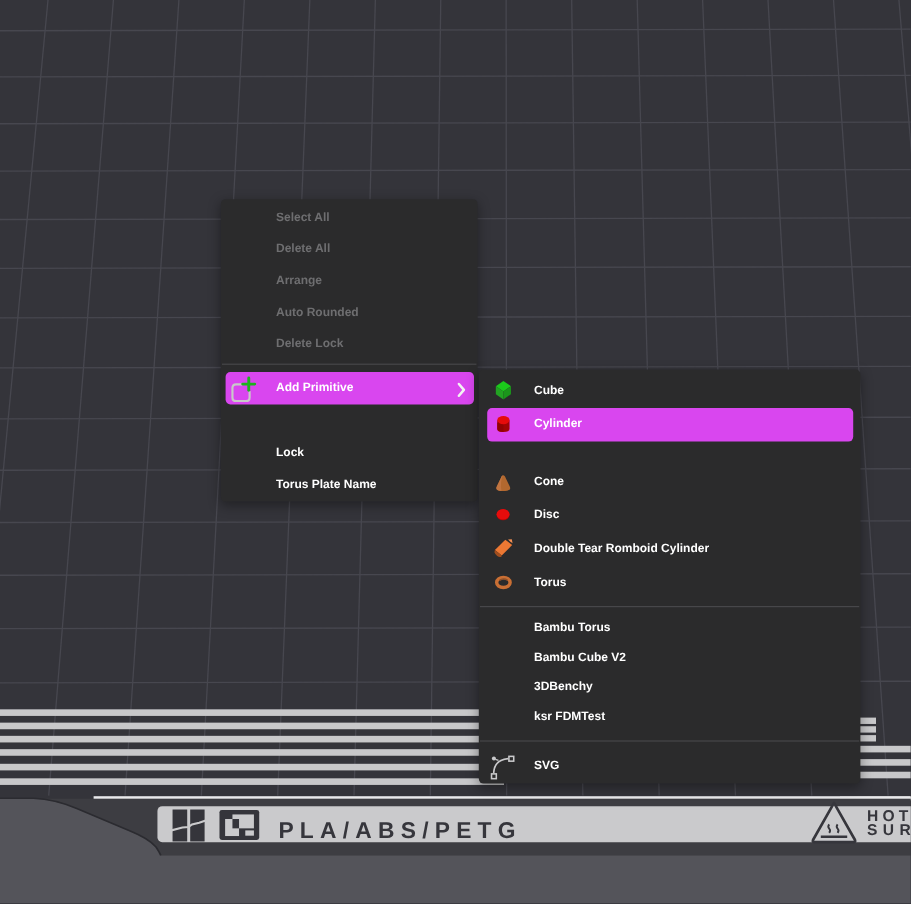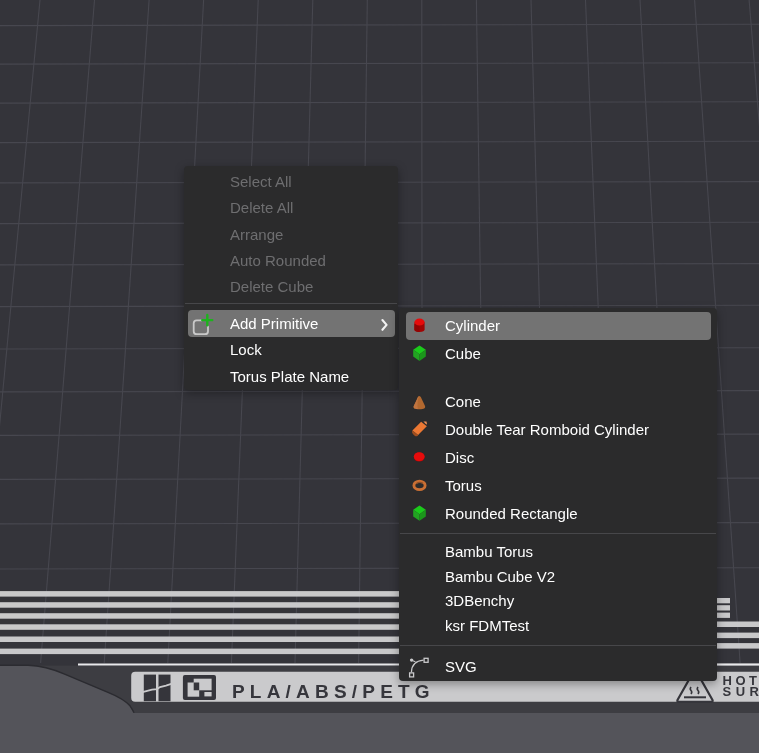--- a/index.html
+++ b/index.html
@@ -1,24 +1,24 @@
 <!DOCTYPE html>
 <html><head>
 <meta charset="utf-8">
 <style>
   html,body{margin:0;padding:0;}
   body{width:759px;height:753px;overflow:hidden;background:#34343A;
        font-family:"Liberation Sans",sans-serif;position:relative;}
   #bg{position:absolute;left:0;top:0;}
   .menu{position:absolute;background:#2B2B2C;border-radius:4px;
-        box-shadow:0 3px 10px rgba(0,0,0,0.35);color:#fff;font-size:15px;}
+        box-shadow:0 3px 10px rgba(0,0,0,0.35);color:#fff;font-size:10px;font-weight:bold;}
   .mi{display:flex;align-items:center;position:relative;}
   .dis{color:#6E6E70;}
   .sep{height:1px;background:#47474A;margin:0 1px;}
-  .hl{background:#737373;border-radius:4px;}
+  .hl{background:#d946ef;border-radius:4px;}
   .icon{position:absolute;left:0;top:0;}
 </style>
 </head>
 <body>
 <svg id="bg" width="759" height="753" viewBox="0 0 759 753">
 
   <g stroke="#47474F" stroke-width="1.1" id="grid">
       <line x1="40.0" y1="0" x2="-23.0" y2="663"></line>
       <line x1="94.5" y1="0" x2="40.6" y2="663"></line>
       <line x1="149.1" y1="0" x2="104.2" y2="663"></line>
@@ -93,72 +93,67 @@
     <text x="722.5" y="696.2" font-size="13" font-weight="bold" letter-spacing="4.5" fill="#36363C">SURFACE</text>
   </g>
 </g>
 </svg>
 
 <div class="menu" id="menu1" style="left:184px;top:166px;width:213.5px;padding:2.5px 0 1px 0;">
   <div class="mi dis" style="height:26.3px;padding-left:46px;">Select All</div>
   <div class="mi dis" style="height:26.3px;padding-left:46px;">Delete All</div>
   <div class="mi dis" style="height:26.3px;padding-left:46px;text-align:center;">Arrange</div>
   <div class="mi dis" style="height:26.3px;padding-left:46px;">Auto Rounded</div>
-  <div class="mi dis" style="height:26.3px;padding-left:46px;">Delete Cube</div>
+  <div class="mi dis" style="height:26.3px;padding-left:46px;">Delete Lock</div>
   <div class="sep" style="margin-top:3px;margin-bottom:6.5px;"></div>
   <div class="mi hl" style="height:26.3px;padding-left:42px;margin:0 3px 0 4px;">
     <svg class="icon" width="26" height="28" viewBox="0 0 26 28" style="left:4px;top:-1px;">
       <path d="M9.7,11.3 L4.7,11.3 Q1.7,11.3 1.7,14.3 L1.7,22.2 Q1.7,25.2 4.7,25.2 L13,25.2 Q16,25.2 16,22.2 L16,17.5" fill="none" stroke="#C9C9C9" stroke-width="1.8" stroke-linecap="round"></path>
       <g stroke="#1DB31D" stroke-width="2.4" stroke-linecap="round">
         <line x1="10.2" y1="11.1" x2="20.3" y2="11.1"></line>
         <line x1="15.3" y1="6" x2="15.3" y2="16.3"></line>
       </g>
     </svg>
     Add Primitive
     <svg width="10" height="14" viewBox="0 0 10 14" style="position:absolute;right:5px;top:8px;">
       <path d="M2.4 2.0 L6.6 6.9 L2.4 11.8" fill="none" stroke="#F2F2F2" stroke-width="2.1" stroke-linecap="round" stroke-linejoin="round"></path>
     </svg>
   </div>
-  <div class="mi" style="height:26.3px;padding-left:46px;">Lock</div>
+  <div class="mi" style="height:26.3px;padding-left:46px;margin-top:28px;">Lock</div>
   <div class="mi" style="height:26.3px;padding-left:46px;">Torus Plate Name</div>
 </div>
 
 <div class="menu" id="menu2" style="left:399px;top:308px;width:318px;padding:3.5px 0 0.4px 0;">
+  <div class="mi" style="height:28px;padding-left:46px;"><svg class="icon" width="24" height="28" viewBox="0 0 24 28" style="left:7.5px;top:0;">
+        <polygon points="12.5,5.4 18.8,9.8 12.5,14.2 6.2,9.8" fill="#1BCA1B"></polygon>
+        <polygon points="6.2,9.8 12.5,14.2 12.5,20.9 6.2,16.5" fill="#22A322"></polygon>
+        <polygon points="18.8,9.8 12.5,14.2 12.5,20.9 18.8,16.5" fill="#1B961B"></polygon>
+      </svg>Cube</div>
   <div class="mi hl" style="height:28px;padding-left:39px;margin:0 6px 0 7px;"><svg class="icon" width="24" height="28" viewBox="0 0 24 28" style="left:0.5px;top:0;">
         <path d="M7.4,10.3 L7.4,17.3 Q7.4,20 12.5,20 Q17.6,20 17.6,17.3 L17.6,10.3 Z" fill="#A10404"></path>
         <path d="M7.4,12 L7.4,17.3 Q7.4,20 12.5,20 L12.5,12 Z" fill="#920303"></path>
         <ellipse cx="12.5" cy="10.1" rx="5.1" ry="3.5" fill="#E60B0B"></ellipse>
       </svg>Cylinder</div>
-  <div class="mi" style="height:28px;padding-left:46px;"><svg class="icon" width="24" height="28" viewBox="0 0 24 28" style="left:7.5px;top:0;">
-        <polygon points="12.5,5.4 18.8,9.8 12.5,14.2 6.2,9.8" fill="#1BCA1B"></polygon>
-        <polygon points="6.2,9.8 12.5,14.2 12.5,20.9 6.2,16.5" fill="#22A322"></polygon>
-        <polygon points="18.8,9.8 12.5,14.2 12.5,20.9 18.8,16.5" fill="#1B961B"></polygon>
-      </svg>Cube</div>
   <div class="mi" style="height:28px;padding-left:46px;margin-top:20px;"><svg class="icon" width="24" height="28" viewBox="0 0 24 28" style="left:7.5px;top:0;">
         <path d="M12.4,8.1 C13.2,8.1 13.9,9 14.6,10.7 L17.8,17.4 C19,19.9 17.1,20.6 15.6,20.9 C14.6,21.1 13.5,21.2 12.4,21.2 C11.3,21.2 10.2,21.1 9.2,20.9 C7.7,20.6 5.8,19.9 7,17.4 L10.2,10.7 C10.9,9 11.6,8.1 12.4,8.1 Z" fill="#B2682F"></path>
         <path d="M12.4,8.1 C11.6,8.1 10.9,9 10.2,10.7 L7,17.4 C5.8,19.9 7.7,20.6 9.2,20.9 Q10,21 10.9,21.1 Q9.6,14 12,8.2 Z" fill="#C07440"></path>
       </svg>Cone</div>
+  <div class="mi" style="height:28px;padding-left:46px;"><svg class="icon" width="24" height="28" viewBox="0 0 24 28" style="left:7.5px;top:0;">
+        <ellipse cx="12.2" cy="13" rx="5.4" ry="4.6" fill="#AF0505"></ellipse>
+        <ellipse cx="12.2" cy="12.6" rx="5.4" ry="4.4" fill="#E60C0C"></ellipse>
+      </svg>Disc</div>
   <div class="mi" style="height:28px;padding-left:46px;"><svg class="icon" width="24" height="28" viewBox="0 0 24 28" style="left:7.5px;top:0;">
         <polygon points="5.4,14.4 14.1,5.8 19.8,10.2 11.1,19 " fill="#EC7833"></polygon>
         <polygon points="16.4,5.5 19.5,5.4 20.1,8.8 18.1,7.2" fill="#F29055"></polygon>
         <path d="M5.4,14.4 L11.1,19 L10.7,20.1 Q8.9,20.6 7.4,19.4 Q5.6,18 5,16.2 Z" fill="#A14E1E"></path>
       </svg>Double Tear Romboid Cylinder</div>
   <div class="mi" style="height:28px;padding-left:46px;"><svg class="icon" width="24" height="28" viewBox="0 0 24 28" style="left:7.5px;top:0;">
-        <ellipse cx="12.2" cy="13" rx="5.4" ry="4.6" fill="#AF0505"></ellipse>
-        <ellipse cx="12.2" cy="12.6" rx="5.4" ry="4.4" fill="#E60C0C"></ellipse>
-      </svg>Disc</div>
-  <div class="mi" style="height:28px;padding-left:46px;"><svg class="icon" width="24" height="28" viewBox="0 0 24 28" style="left:7.5px;top:0;">
         <ellipse cx="12.5" cy="13.4" rx="5.6" ry="4.2" fill="none" stroke="#C96F34" stroke-width="2.9"></ellipse>
         <path d="M9.3,11.7 a4.6,3.1 0 0 1 6.6,-0.3" fill="none" stroke="#90512A" stroke-width="1.3"></path>
       </svg>Torus</div>
-  <div class="mi" style="height:28px;padding-left:46px;"><svg class="icon" width="24" height="28" viewBox="0 0 24 28" style="left:7.5px;top:0;">
-        <polygon points="12.5,5.6 18.8,9.8 12.5,14.2 6.2,9.8" fill="#1BCA1B"></polygon>
-        <polygon points="6.2,9.8 12.5,14.2 12.5,20.7 6.2,16.5" fill="#22A322"></polygon>
-        <polygon points="18.8,9.8 12.5,14.2 12.5,20.7 18.8,16.5" fill="#1B961B"></polygon>
-      </svg>Rounded Rectangle</div>
   <div class="sep" style="margin-top:5.5px;margin-bottom:5.5px;"></div>
   <div class="mi" style="height:24.6px;padding-left:46px;">Bambu Torus</div>
   <div class="mi" style="height:24.6px;padding-left:46px;">Bambu Cube V2</div>
   <div class="mi" style="height:24.6px;padding-left:46px;">3DBenchy</div>
   <div class="mi" style="height:24.6px;padding-left:46px;">ksr FDMTest</div>
   <div class="sep" style="margin-top:7.5px;margin-bottom:6px;"></div>
   <div class="mi" style="height:28px;padding-left:46px;"><svg class="icon" width="24" height="28" viewBox="0 0 24 28" style="left:7.5px;top:0;">
         <path d="M4.4,20.2 Q4.8,9.2 16.5,8.2" fill="none" stroke="#C9C9CB" stroke-width="1.3"></path>
         <circle cx="4.6" cy="8.1" r="1.7" fill="#C9C9CB"></circle>
         <line x1="5.8" y1="8.8" x2="8.4" y2="9.7" stroke="#C9C9CB" stroke-width="1.1"></line>

